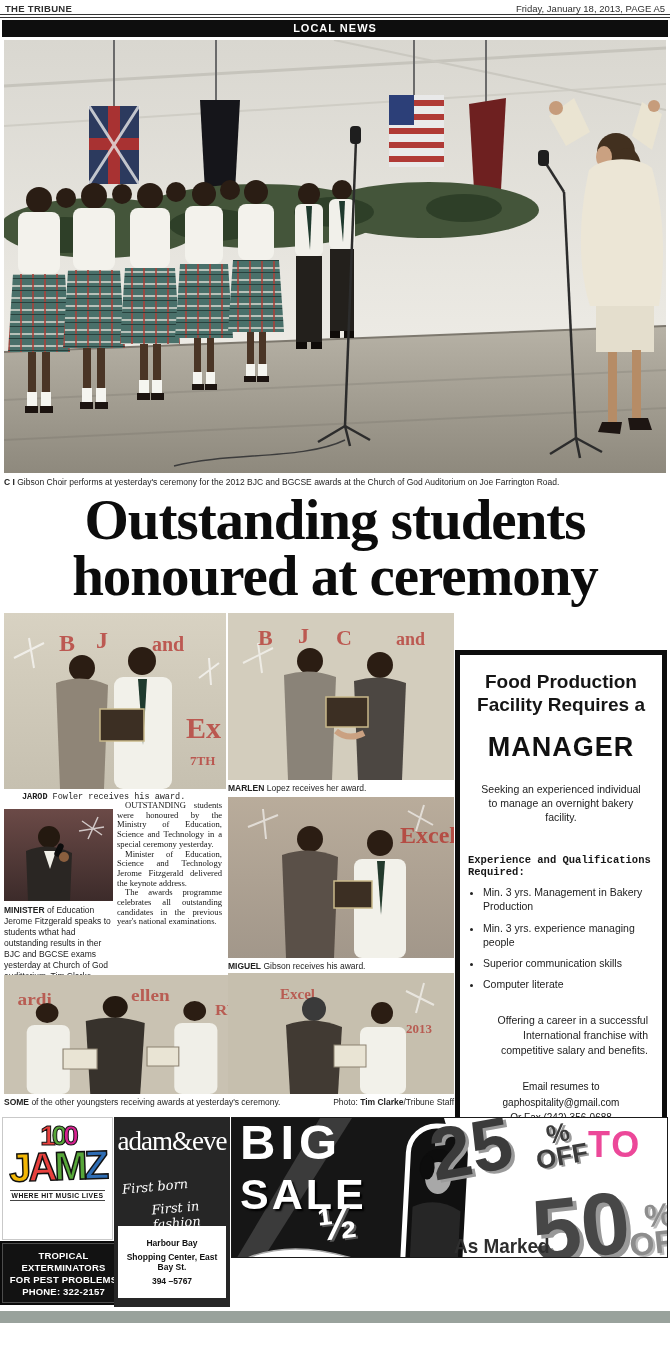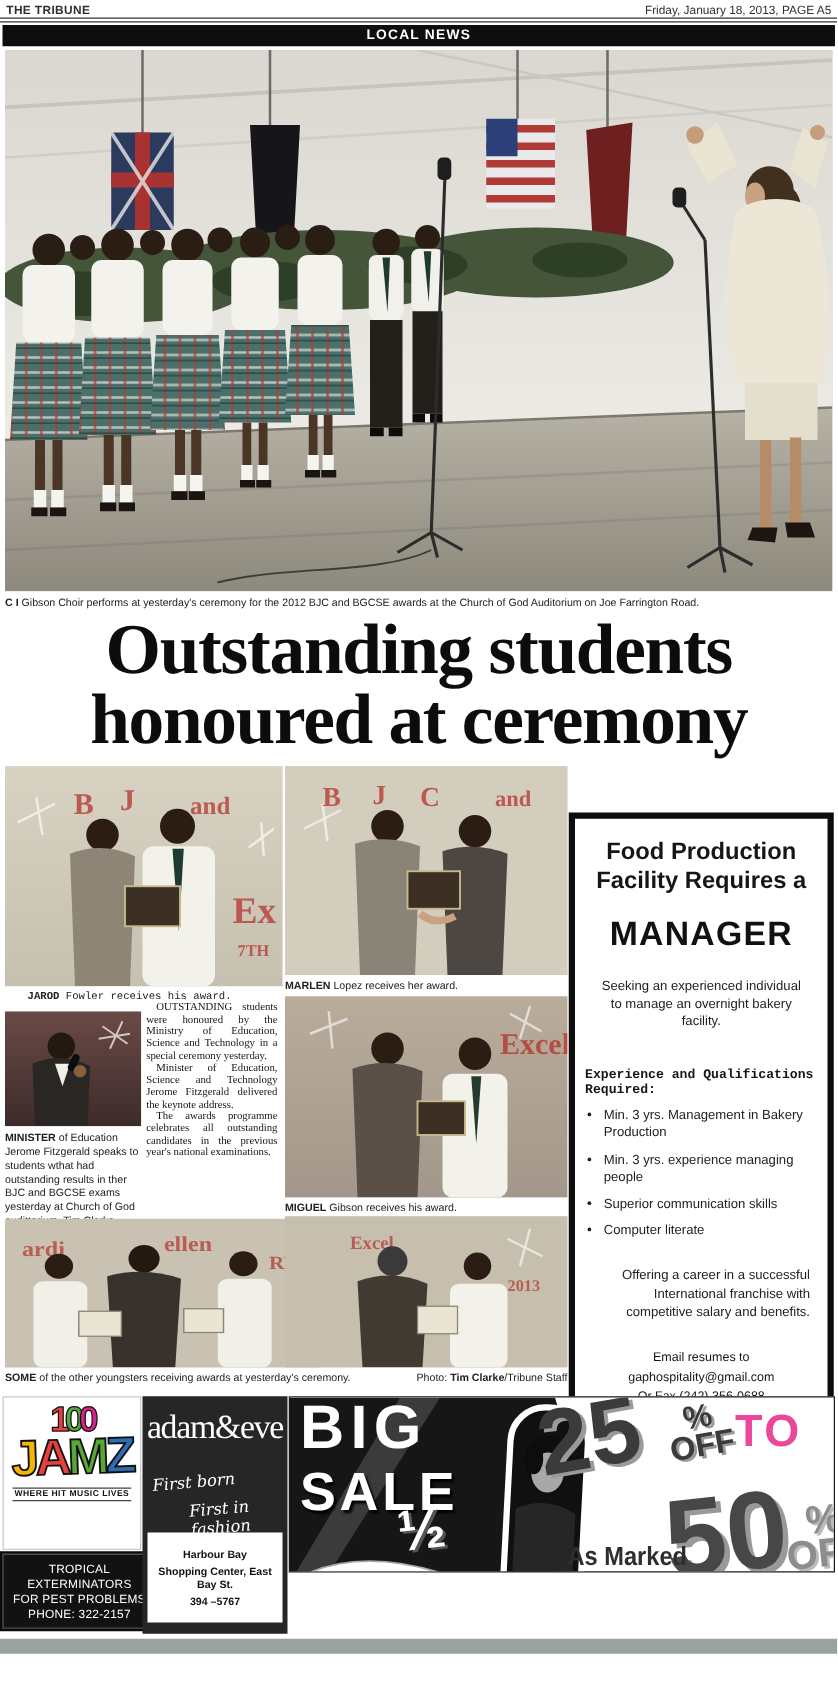--- a/index.html
+++ b/index.html
@@ -56,21 +56,21 @@
   .jamz-word { font-size:40px; font-weight:900; line-height:36px; letter-spacing:-3px; margin-top:-4px;
     -webkit-text-stroke:1.5px #111; transform:rotate(-2deg); }
   .jamz-tag { margin-top:4px; font-size:6.8px; font-weight:bold; color:#111; letter-spacing:.4px;
     border-top:1px solid #444; border-bottom:1px solid #444; display:inline-block; padding:1px 2px; }
   .d-red   { color:var(--jamz-red); }    .d-yellow{ color:var(--jamz-yellow); }
   .d-green { color:var(--jamz-green); }  .d-blue  { color:var(--jamz-blue); }
   .d-pink  { color:var(--jamz-pink); }
 
   .tropical-ad { left:2px; top:1243px; width:123px; height:60px; background:#121212;
     border:1px solid #4d4d4d; outline:2px solid #0a0a0a; color:#fff; text-align:center;
-    font-weight:normal; font-size:9.5px; line-height:12px; padding-top:6px; letter-spacing:.2px; }
+    font-weight:bold; font-size:9.5px; line-height:12px; padding-top:6px; letter-spacing:.2px; }
 
   .adameve-ad { left:114px; top:1117px; width:116px; height:190px; background:#262626; overflow:hidden; }
   .ae-brand { margin-top:9px; text-align:center; color:#fff; font-family:"Liberation Serif", serif;
     font-size:27px; letter-spacing:-1px; }
   .ae-tag { color:#fff; font-family:"DejaVu Serif", serif; font-style:italic; font-size:13px; }
   .ae-tag1 { position:absolute; left:8px; top:62px; transform:rotate(-5deg); }
   .ae-tag2 { position:absolute; left:38px; top:82px; transform:rotate(-5deg); }
   .ae-box { position:absolute; left:4px; bottom:9px; width:108px; background:#fff; color:#111;
     text-align:center; font-weight:bold; font-size:8.5px; line-height:10px; padding:8px 2px; }
   .ae-box div { margin:4px 0; }

